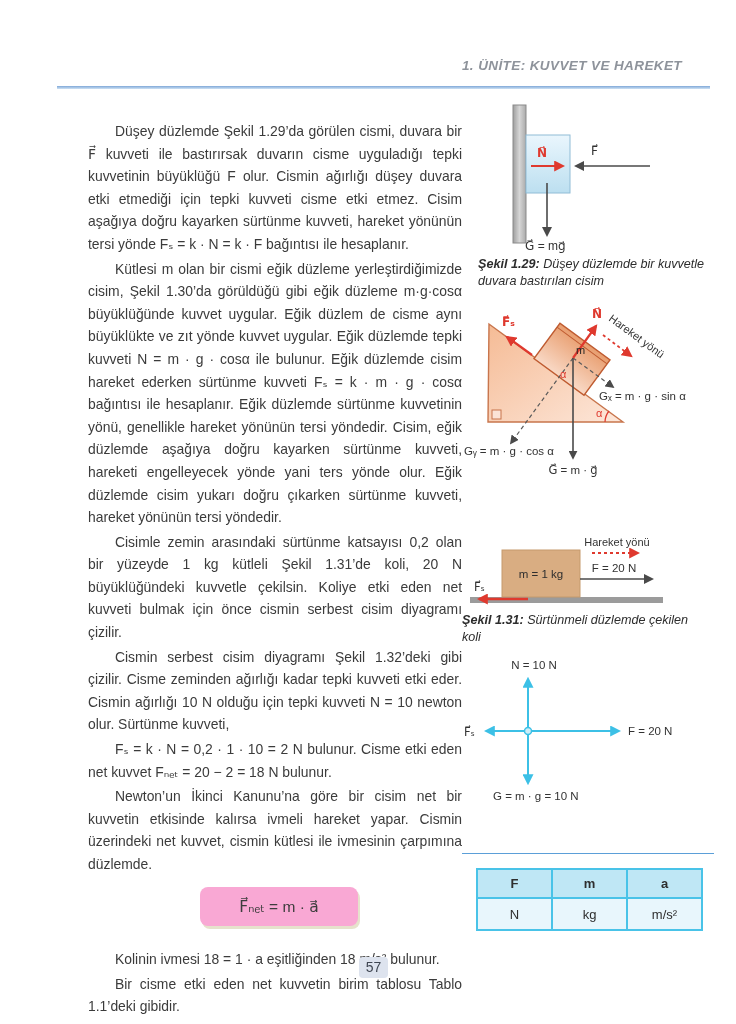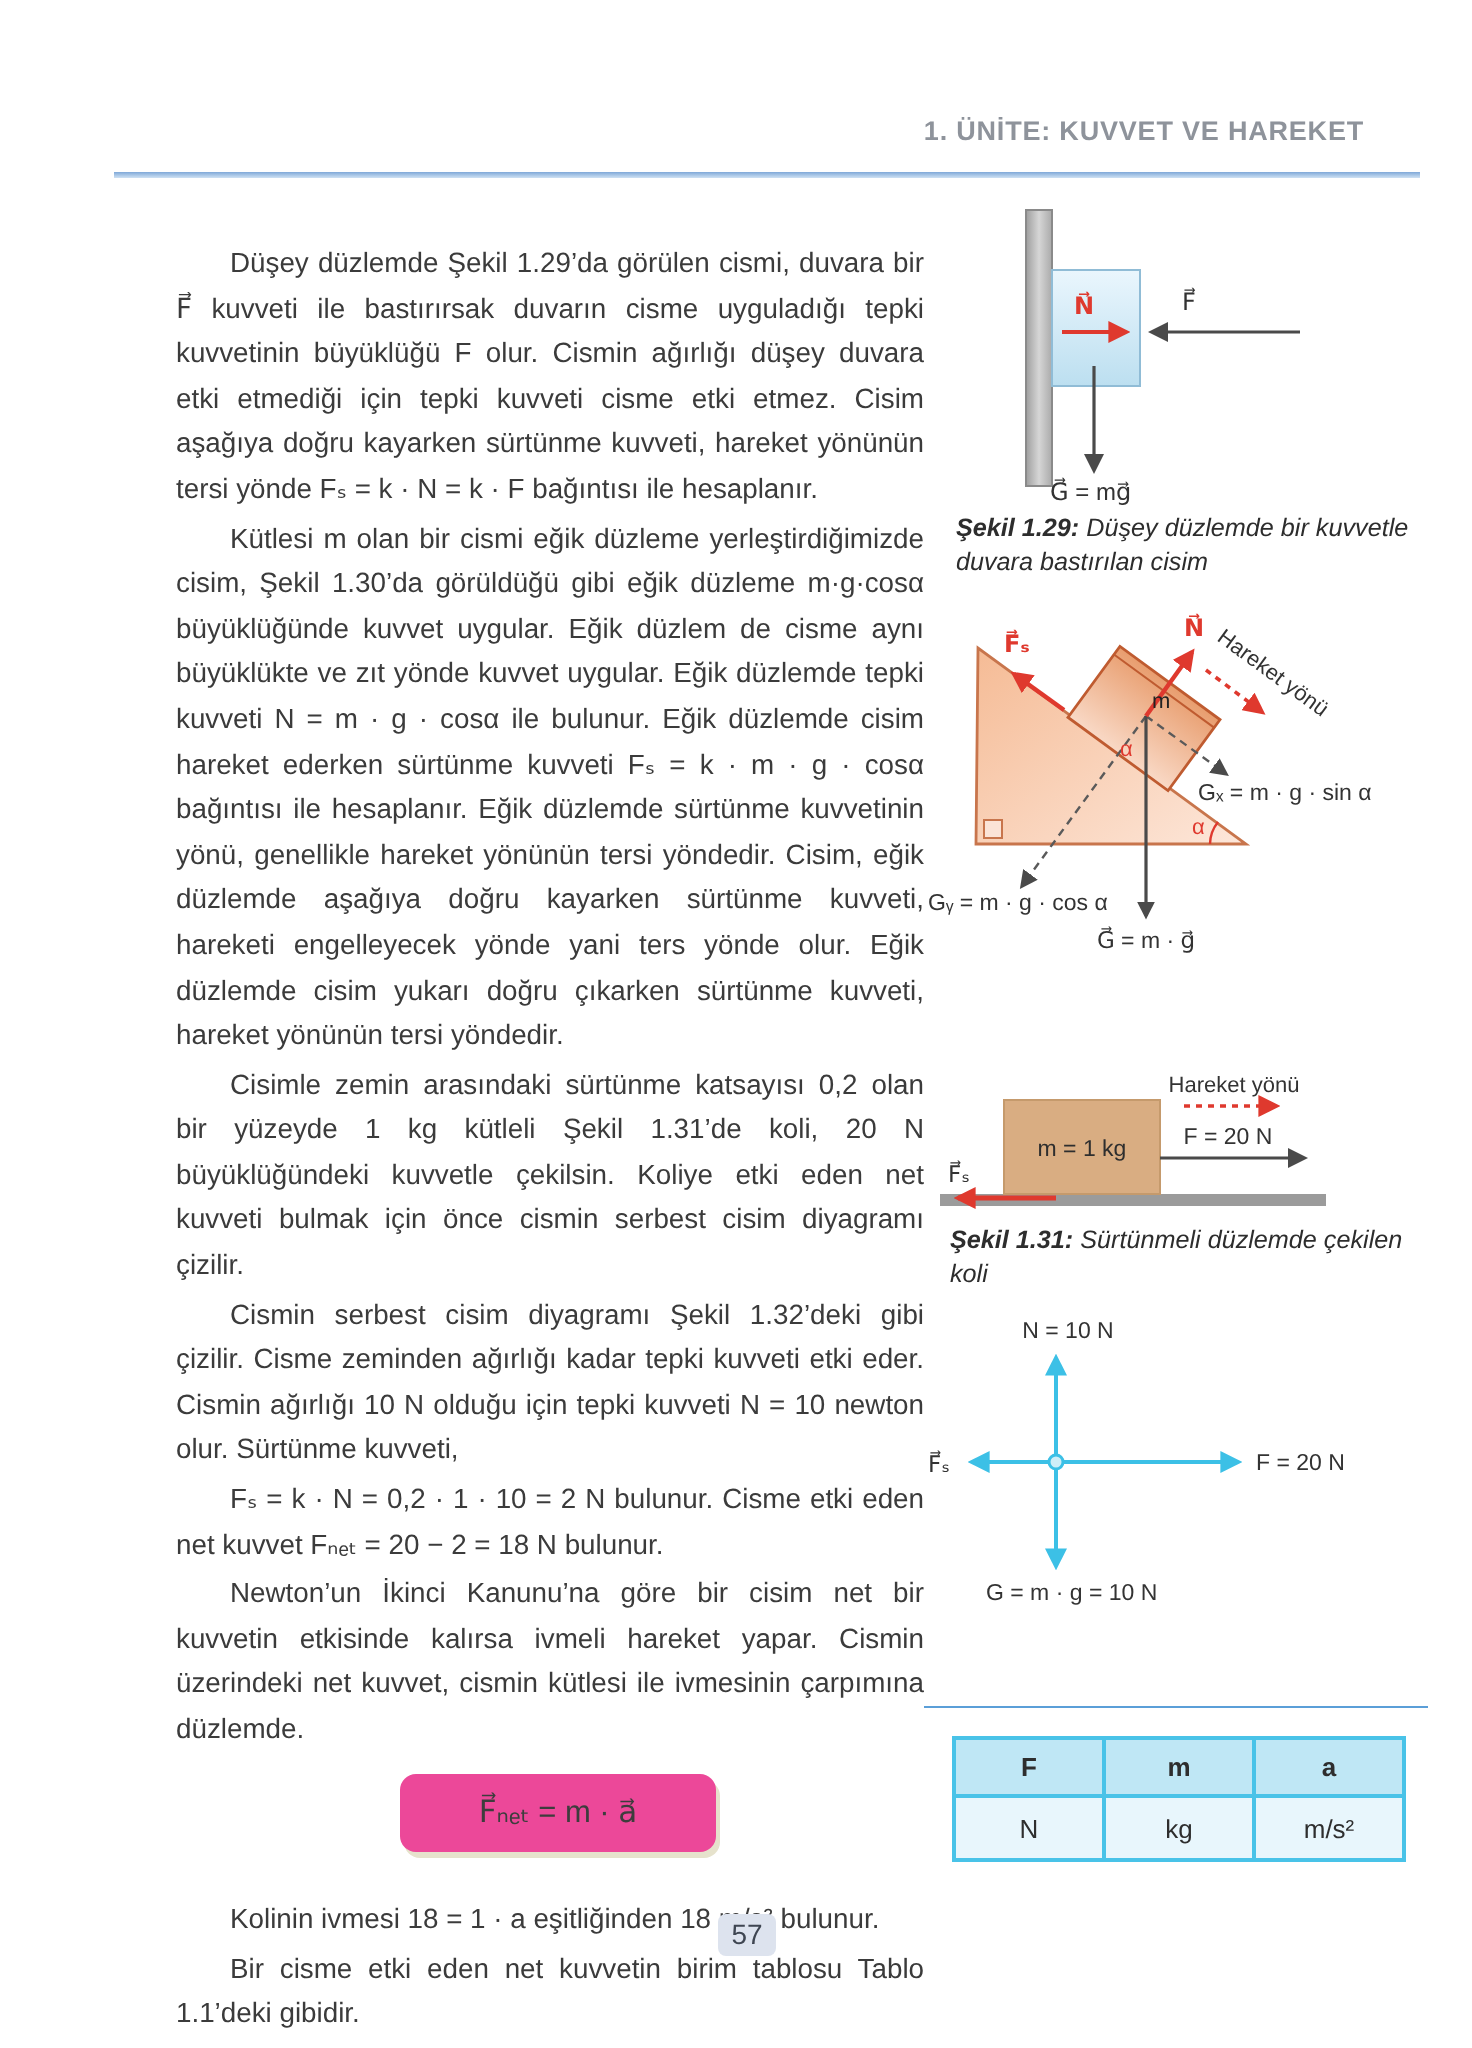--- a/index.html
+++ b/index.html
@@ -1,28 +1,28 @@
 <!DOCTYPE html>
 <html><head>
 <meta charset="utf-8">
 <style>
   html,body{margin:0;padding:0;background:#ffffff;}
   .page{position:relative;width:736px;height:1024px;background:#fff;overflow:hidden;
         font-family:"Liberation Sans","DejaVu Sans",sans-serif;color:#3b3b3b;}
   
   .header-title{position:absolute;top:58px;right:54px;font-size:13.5px;font-weight:600;
-        color:#8e939b;letter-spacing:.4px;}
+        font-style:italic;color:#8e939b;letter-spacing:.4px;}
   .header-rule{position:absolute;top:86px;left:57px;right:26px;height:3px;
         background:linear-gradient(#7fa8d8,#cfe2f4);}
   
   .main-col{position:absolute;left:88px;top:120px;width:374px;font-size:13.9px;
         line-height:22.6px;text-align:justify;}
   .main-col p{margin:0 0 2px 0;text-indent:27px;}
   .formula-box{width:158px;margin:11px 0 22px 112px;padding:9px 0 8px 0;text-align:center;
-        background:#ec4899;border-radius:8px;box-shadow:2px 3px 0 #e6e2cc;
+        background:#f9a8d4;border-radius:8px;box-shadow:2px 3px 0 #e6e2cc;
         font-size:15.5px;color:#3d3d3d;}
   
   .fig{position:absolute;}
   .fig text{font-family:"Liberation Sans","DejaVu Sans",sans-serif;}
   .caption{position:absolute;font-size:12.6px;line-height:16.8px;color:#2d2d2d;font-style:italic;}
   .cap-label{font-weight:bold;margin-top:48px;}
   
   .tablo-block{position:absolute;left:462px;top:853px;width:252px;border-top:1px solid #5b9fd8;
         padding-top:7px;}
   .tablo-caption{font-size:12.6px;color:#1d1d1d;font-style:italic;}
@@ -141,21 +141,21 @@
     <rect x="8" y="64" width="193" height="6" fill="#9b9b9b"></rect>
     <rect x="40" y="17" width="78" height="47" fill="#d9ad82" stroke="#c59a6c" stroke-width="1"></rect>
     <text x="79" y="45" font-size="11.5" fill="#2e2e2e" text-anchor="middle">m = 1 kg</text>
     <text x="155" y="13" font-size="11" fill="#333" text-anchor="middle">Hareket yönü</text>
     <line x1="130" y1="20" x2="176" y2="20" stroke="#df392e" stroke-width="1.8" stroke-dasharray="3 3" marker-end="url(#m131r)"></line>
     <text x="152" y="39" font-size="11.5" fill="#333" text-anchor="middle">F = 20 N</text>
     <line x1="118" y1="46" x2="190" y2="46" stroke="#4a4a4a" stroke-width="1.6" marker-end="url(#m131d)"></line>
     <text x="12" y="58" font-size="11.5" fill="#333">F⃗ₛ</text>
     <line x1="66" y1="66" x2="17" y2="66" stroke="#df392e" stroke-width="2.4" marker-end="url(#m131r)"></line>
   </svg>
-  <div class="caption" style="left:475px;top:612px;width:240px;">
+  <div class="caption" style="left:462px;top:612px;width:240px;">
     <span class="cap-label">Şekil 1.31:</span>
     <span class="cap-text">Sürtünmeli düzlemde çekilen koli</span>
   </div>
 
   <svg class="fig" style="left:462px;top:655px;" width="274" height="152">
     <defs>
       <marker id="m132c" viewBox="0 0 10 10" refX="8" refY="5" markerWidth="11" markerHeight="11" orient="auto" markerUnits="userSpaceOnUse">
           <path d="M0,0 L10,5 L0,10 z" fill="#3cc0e6"></path>
         </marker>
     </defs>

